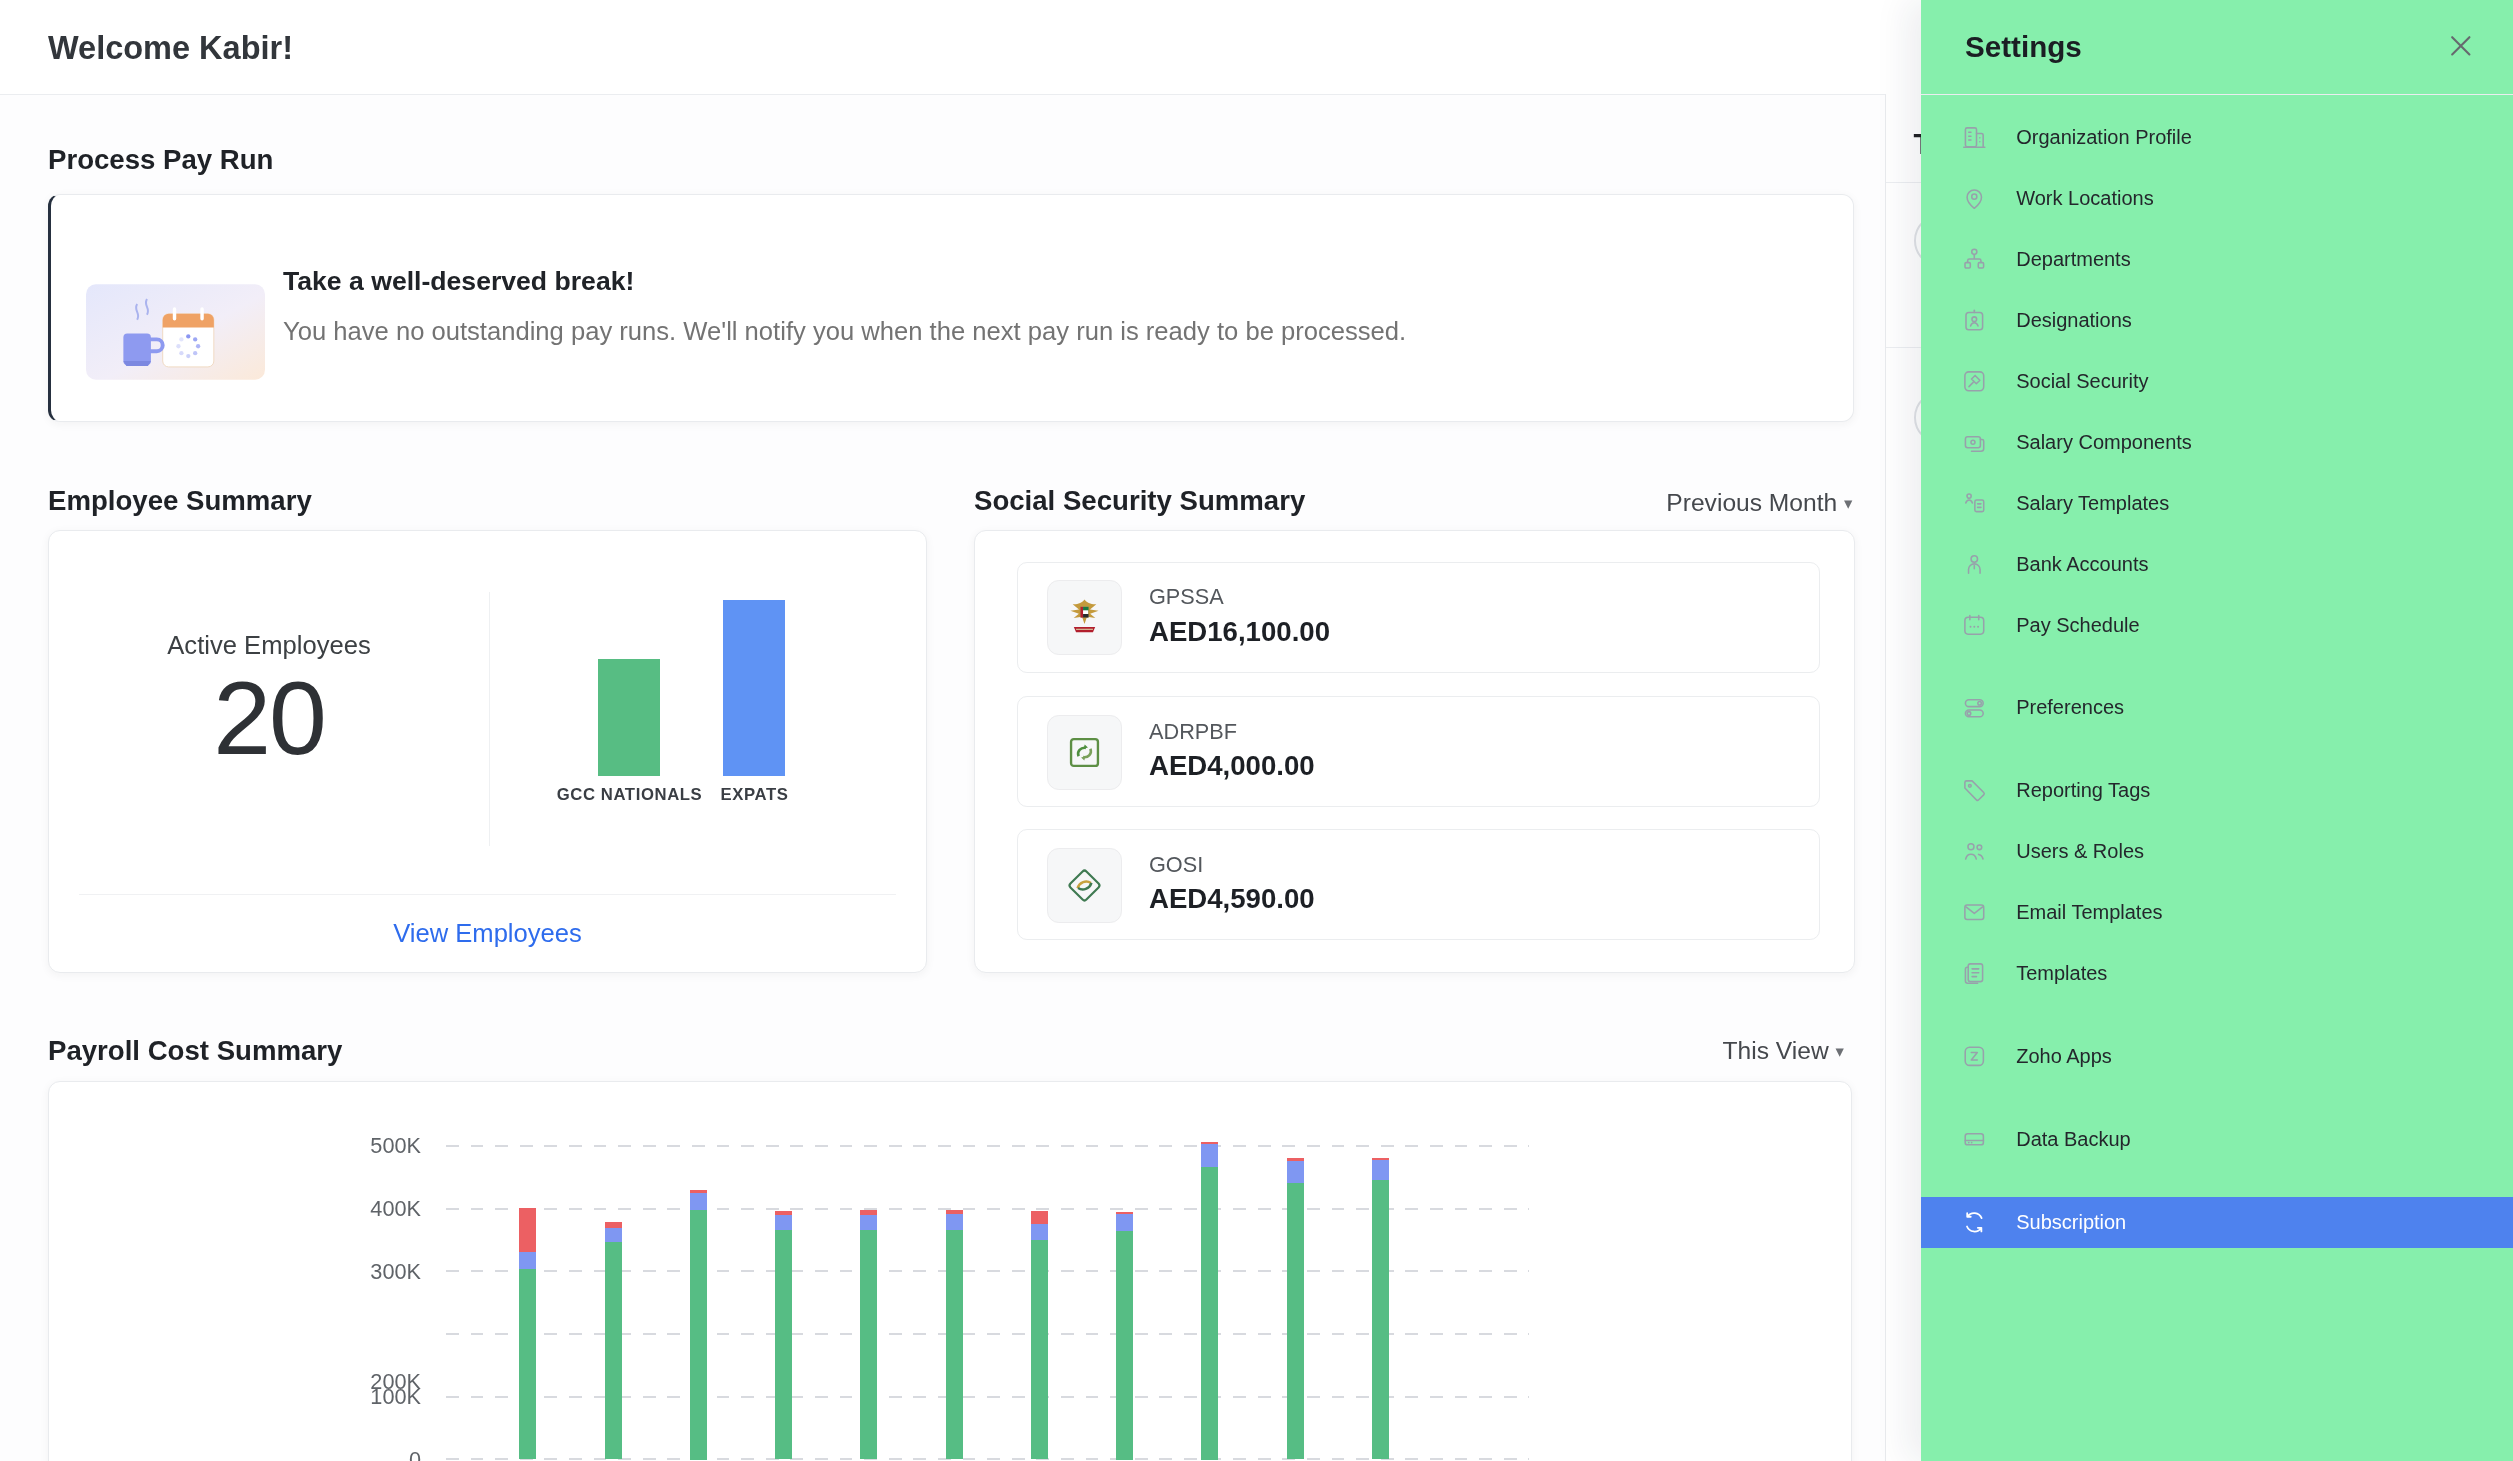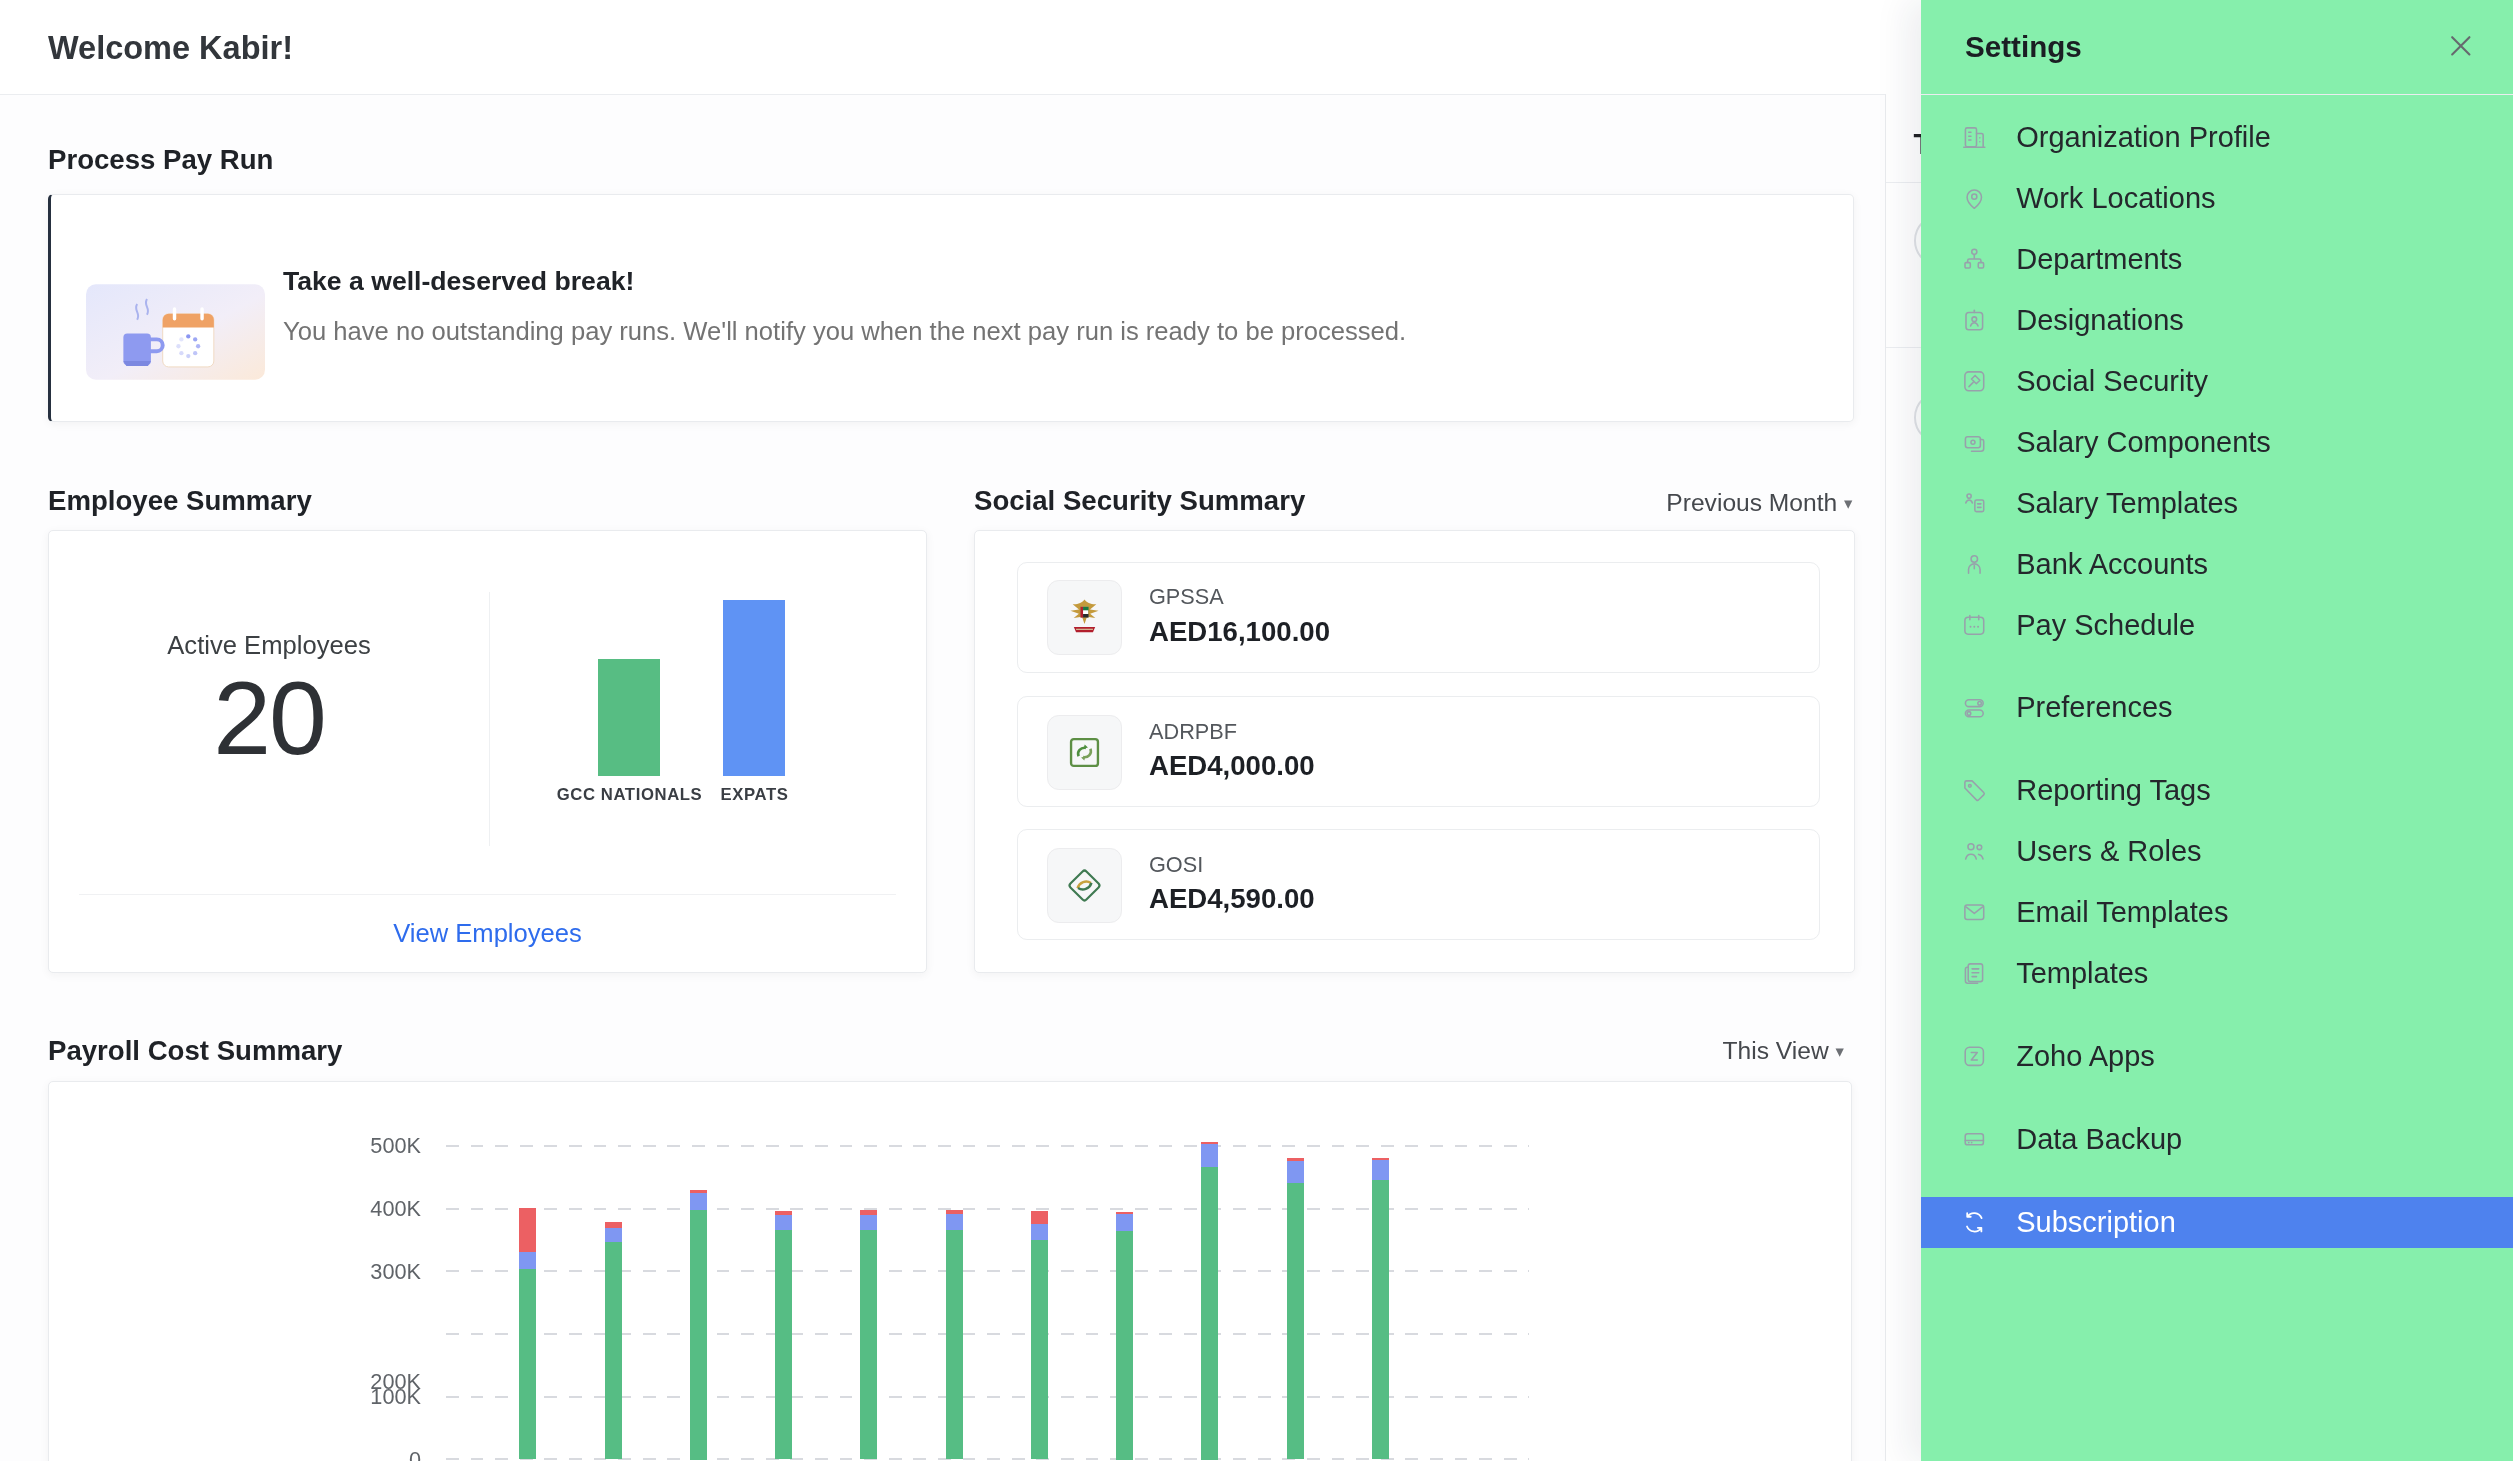--- a/index.html
+++ b/index.html
@@ -10,21 +10,21 @@
     color:#23262b;
   }
   
   .topbar{position:absolute;left:0;top:0;width:1921px;height:94px;background:#fff;border-bottom:1px solid #ebedf0;}
   .welcome{position:absolute;left:48px;top:29.6px;font-size:32.5px;font-weight:600;color:#32363b;}
   
   .main{position:absolute;left:0;top:95px;width:1885px;height:1367px;background:#fdfdfe;}
   .sec-head{position:absolute;font-size:27.6px;font-weight:600;color:#1f2227;}
   .drop{position:absolute;font-size:24.6px;color:#45484d;cursor:pointer;white-space:nowrap;}
   .drop .caret{font-size:16.7px;color:#6d7075;margin-left:6.9px;vertical-align:2px;}
-  .card{position:absolute;background:#fff;border:1px solid #e9ebee;border-radius:5px;box-shadow:0 2px 9.9px rgba(32,33,36,.05);}
+  .card{position:absolute;background:#fff;border:1px solid #e9ebee;border-radius:12px;box-shadow:0 2px 9.9px rgba(32,33,36,.05);}
   
   .payrun-card{left:48px;top:99px;width:1802px;height:226px;border-left:3.9px solid #26303f;}
   .payrun-title{position:absolute;left:232px;top:71px;font-size:26.6px;font-weight:700;color:#202328;}
   .payrun-sub{position:absolute;left:232px;top:122px;font-size:25.6px;color:#737373;}
   .illus{position:absolute;left:35px;top:89px;width:179px;height:96px;}
   
   .emp-card{left:48px;top:435px;width:877px;height:441px;}
   .vdiv{position:absolute;left:440px;top:61px;height:254px;width:1px;background:#eef0f2;}
   .active-lbl{position:absolute;left:0;top:100px;width:440px;text-align:center;font-size:25.6px;color:#3c4043;}
   .active-num{position:absolute;left:0;top:128px;width:440px;text-align:center;font-size:104px;font-weight:400;color:#2e3135;letter-spacing:-2px;}
@@ -53,21 +53,21 @@
   .panel{position:absolute;left:1921px;top:0;width:593px;height:1462px;background:#86efac;box-shadow:-13.8px 0 33px rgba(25,39,70,.08);z-index:10;}
   .panel-head{position:relative;height:94px;border-bottom:1px solid #ebedf0;}
   .panel-title{position:absolute;left:44px;top:29.6px;font-size:29.6px;font-weight:600;color:#1b1e23;}
   .close-btn{position:absolute;right:37px;top:29.6px;width:33px;height:33px;cursor:pointer;display:flex;align-items:center;justify-content:center;}
   .settings-list{padding-top:11.8px;}
   .settings-group{margin-top:0;}
   .settings-group + .settings-group{margin-top:21.7px;}
   .settings-item{height:61px;display:flex;align-items:center;padding-left:40px;cursor:pointer;}
   .settings-item .icon{width:26.6px;height:26.6px;margin-right:28.6px;color:#98a1ab;flex:none;display:flex;align-items:center;}
   .settings-item .icon svg{width:26.6px;height:26.6px;}
-  .settings-item .label{font-size:29px;color:#24272c;}
+  .settings-item .label{font-size:20px;color:#24272c;}
   .settings-item.active{height:51px;}
   .settings-item.active .label{color:#fff;}
   .settings-item.active .icon{color:#fff;}
   .group-subscription{margin-top:27.6px !important;}
 </style>
 </head>
 <body>
 
 <div class="topbar">
   <div class="welcome">Welcome Kabir!</div>

